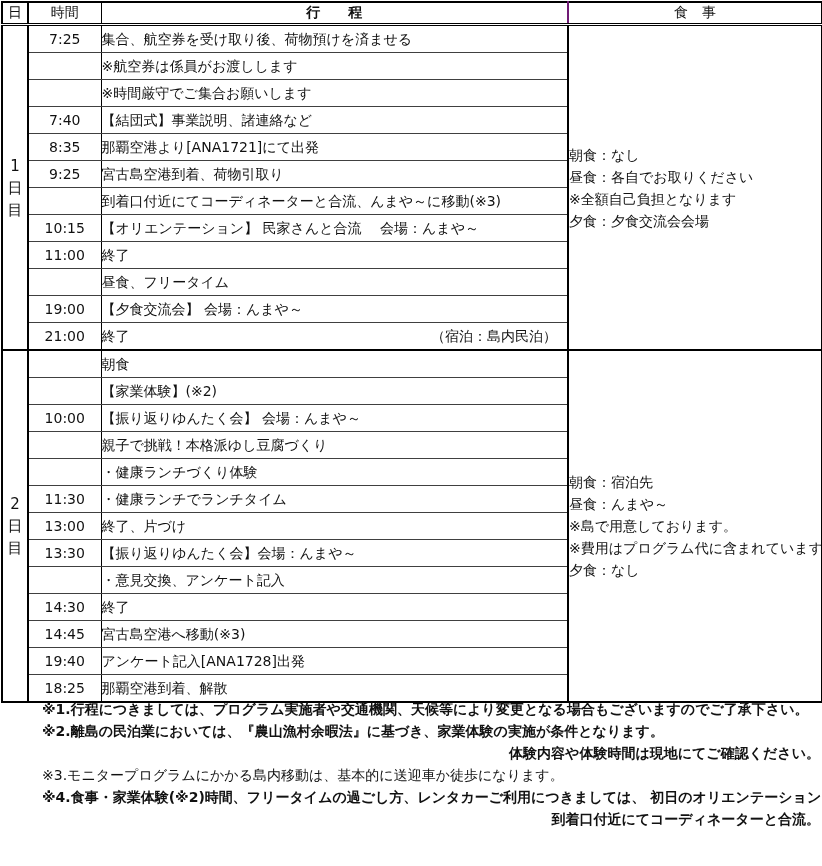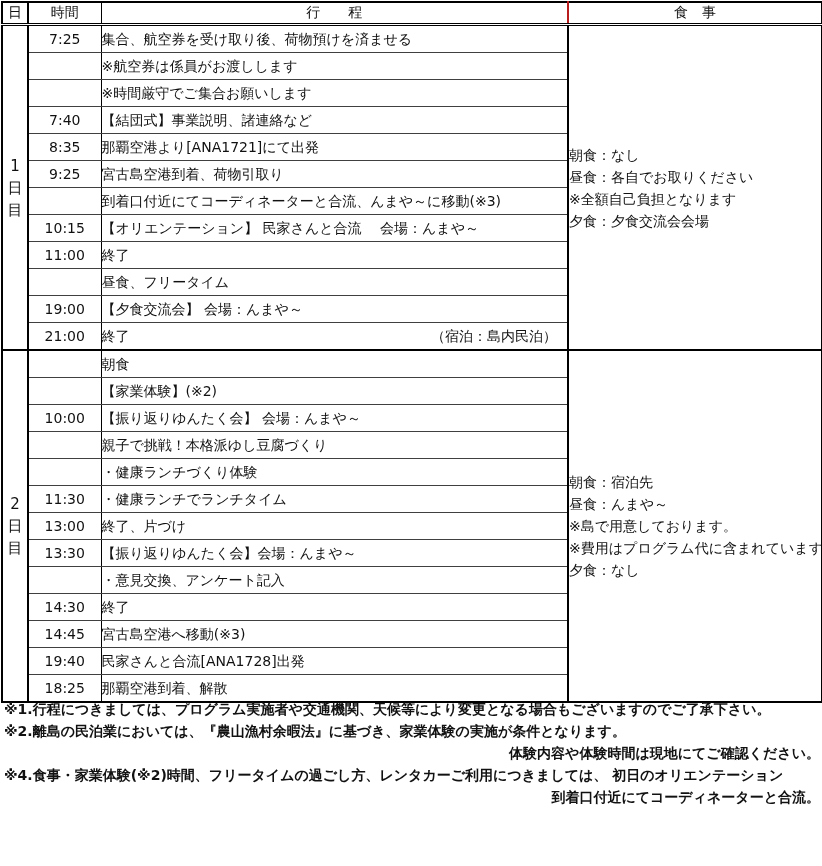--- a/index.html
+++ b/index.html
@@ -4,33 +4,33 @@
 <style>
   html, body { margin:0; padding:0; background:#ffffff; }
   body { width:822px; height:866px; position:relative; overflow:hidden;
          font-family:"DejaVu Sans","Liberation Sans",sans-serif; color:#111; font-size:14px; }
   .sheet { position:absolute; left:0; top:0; width:822px; }
   table.sched { position:absolute; left:1px; top:1px; border-collapse:collapse; table-layout:fixed; width:820px; }
   table.sched td, table.sched th { padding:0; overflow:hidden; white-space:nowrap; }
   th { font-weight:normal; height:20px; border-top:2px solid #000; border-bottom:3px double #000; font-size:14px; }
   th.c-day { border-left:2px solid #000; border-right:2px solid #000; }
   th.c-time { border-right:1px solid #000; }
-  th.c-plan { border-right:2px solid #b91c1c; letter-spacing:0; }
+  th.c-plan { border-right:2px solid #701a75; letter-spacing:0;font-weight:bold; }
   th.c-meal { border-right:2px solid #000; }
   td { height:26px; line-height:26px; border-bottom:1px solid #404040; font-size:14px; }
   td.day { border-left:2px solid #000; border-right:2px solid #000; border-bottom:2px solid #000; text-align:center; vertical-align:middle; white-space:normal; line-height:22px; font-size:15px; }
   td.time { text-align:center; border-right:1px solid #000; padding-right:6px; }
   td.plan { padding-left:15px; border-right:2px solid #000; }
   td.meal { border-right:2px solid #000; border-bottom:2px solid #000; vertical-align:middle; padding-left:4px; white-space:normal; line-height:22px; }
   tr.last td.time, tr.last td.plan { border-bottom:2px solid #000; }
   .b { font-weight:normal; }
   .right { float:right; padding-right:10px; font-weight:normal; }
   .meal-line { display:block; }
   .notes { position:absolute; left:4px; top:698px; width:816px; font-size:14px; line-height:22px; }
-  .note { white-space:nowrap; }
+  .note { white-space:nowrap;margin-left:38px; }
   .note.bold { font-weight:bold; }
   .note.indent { padding-left:35px;text-align:right; }
 </style>
 </head>
 <body>
 
 <div class="sheet">
   <table class="sched">
     <colgroup>
       <col style="width:26px">
@@ -157,29 +157,30 @@
         <tr>
           <td class="time">14:30</td>
           <td class="plan"><span>終了</span></td>
         </tr>
         <tr>
           <td class="time">14:45</td>
           <td class="plan"><span>宮古島空港へ移動(※3)</span></td>
         </tr>
         <tr>
           <td class="time">19:40</td>
-          <td class="plan"><span>民家さんと合流[ANA1728]出発</span></td>
+          <td class="plan"><span>アンケート記入[ANA1728]出発</span></td>
         </tr>
         <tr class="last">
           <td class="time">18:25</td>
           <td class="plan"><span>那覇空港到着、解散</span></td>
         </tr>
       </tbody>
   </table>
 
   <div class="notes" id="notes">
       <div class="note bold">※1.行程につきましては、プログラム実施者や交通機関、天候等により変更となる場合もございますのでご了承下さい。</div>
       <div class="note bold">※2.離島の民泊業においては、『農山漁村余暇法』に基づき、家業体験の実施が条件となります。</div>
       <div class="note bold indent">体験内容や体験時間は現地にてご確認ください。</div>
+      <div class="note">※3.モニタープログラムにかかる島内移動は、基本的に送迎車か徒歩になります。</div>
       <div class="note bold">※4.食事・家業体験(※2)時間、フリータイムの過ごし方、レンタカーご利用につきましては、 初日のオリエンテーション</div>
       <div class="note bold indent">到着口付近にてコーディネーターと合流。</div>
     </div>
 </div>
 
 </body></html>

